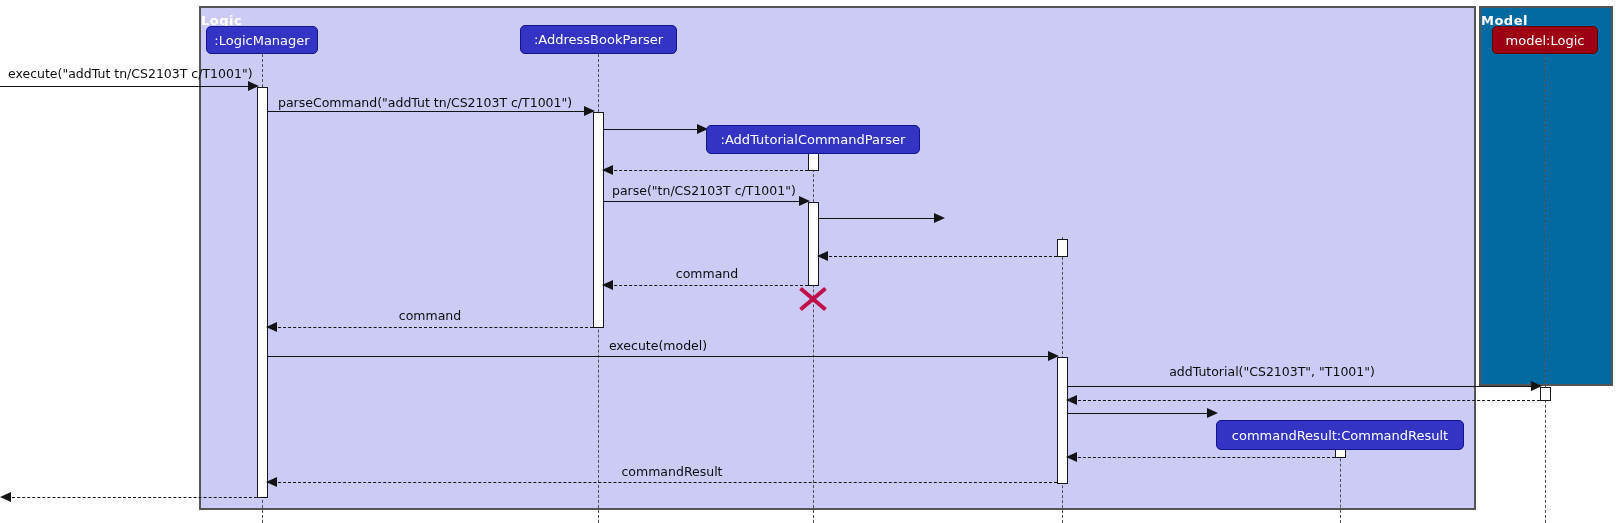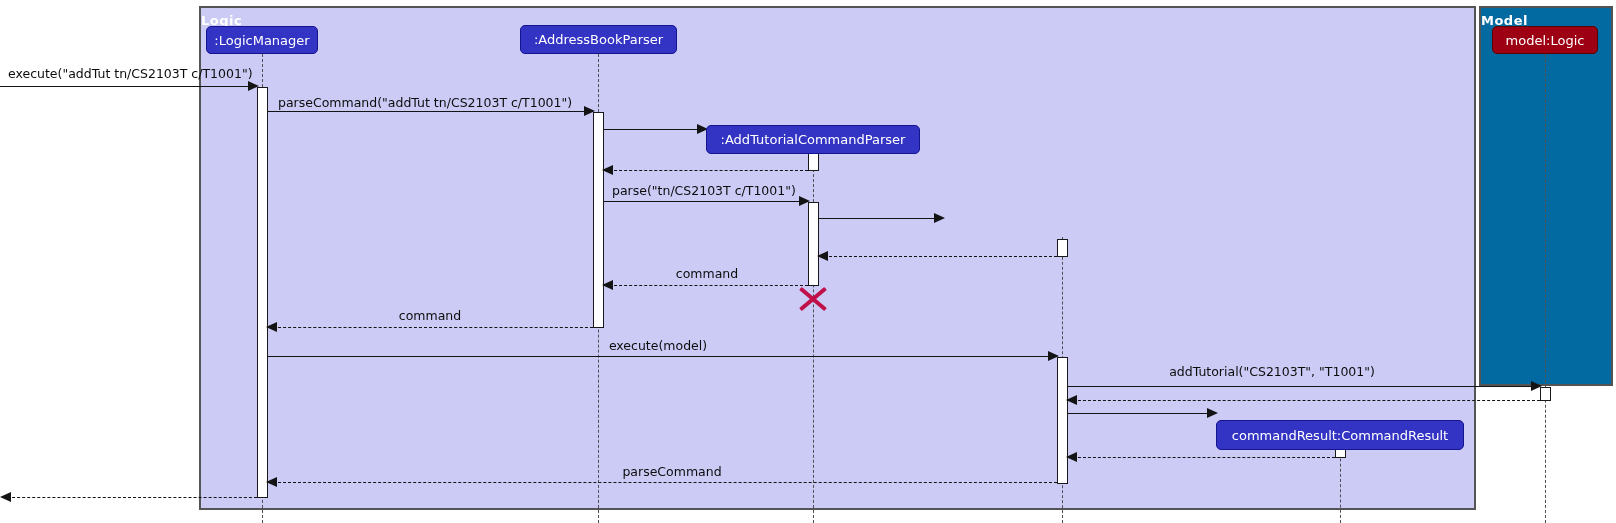--- a/index.html
+++ b/index.html
@@ -120,21 +120,21 @@
   <div class="msg" style="left:1068px; top:413px; width:148px;">
       <span class="head right"></span>
     </div>
   <div class="msg dashed" style="left:1068px; top:457px; width:267px;">
       <span class="head left"></span>
     </div>
 
   <div class="msg dashed" style="left:268px; top:482px; width:789px;">
       <span class="head left"></span>
     </div>
-  <div class="msg-label centered" style="left:672px; top:464px;">parseCommand</div>
+  <div class="msg-label centered" style="left:672px; top:464px;">commandResult</div>
 
   <div class="msg dashed" style="left:2px; top:497px; width:255px;">
       <span class="head left"></span>
     </div>
 
   <div class="participant p-logic" style="left:206px; top:26px; width:112px; height:28px;">:LogicManager</div>
   <div class="participant p-logic" style="left:520px; top:25px; width:157px; height:29px;">:AddressBookParser</div>
   <div class="participant p-logic" style="left:706px; top:125px; width:214px; height:29px;">:AddTutorialCommandParser</div>
   <div class="participant p-logic" style="left:1216px; top:420px; width:248px; height:30px;">commandResult:CommandResult</div>
   <div class="participant p-model" style="left:1492px; top:26px; width:106px; height:28px;">model:Logic</div>

